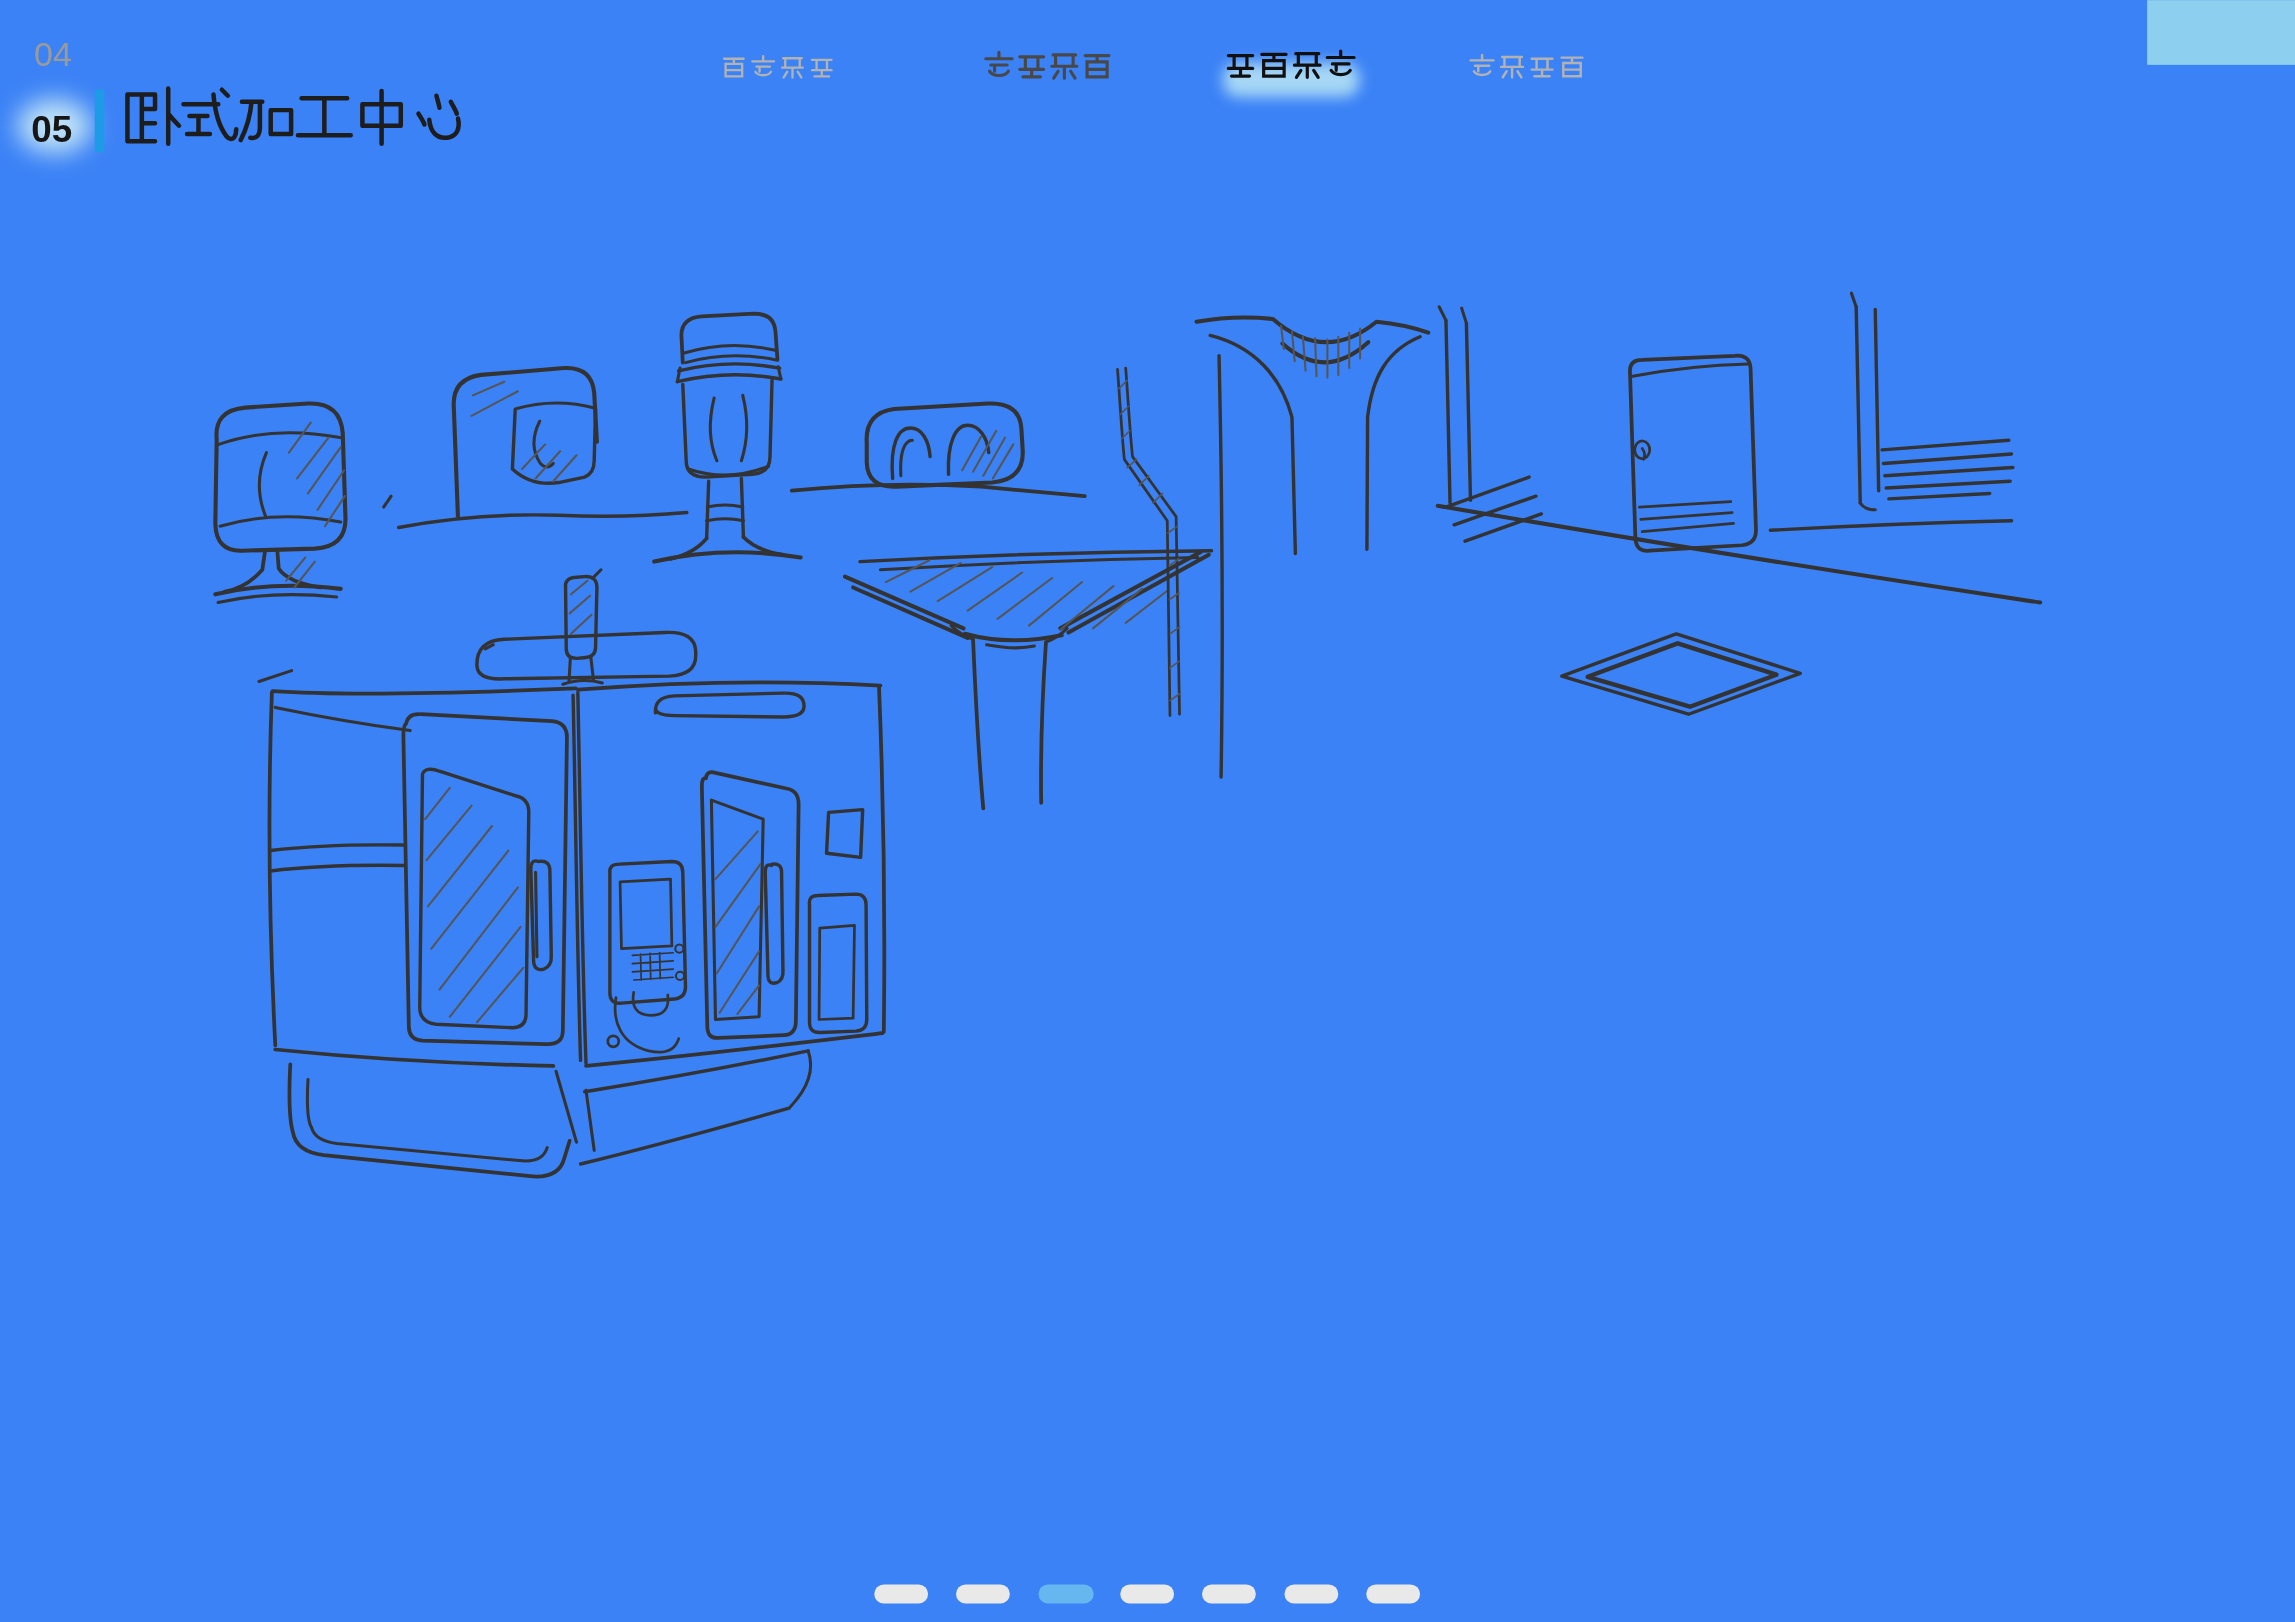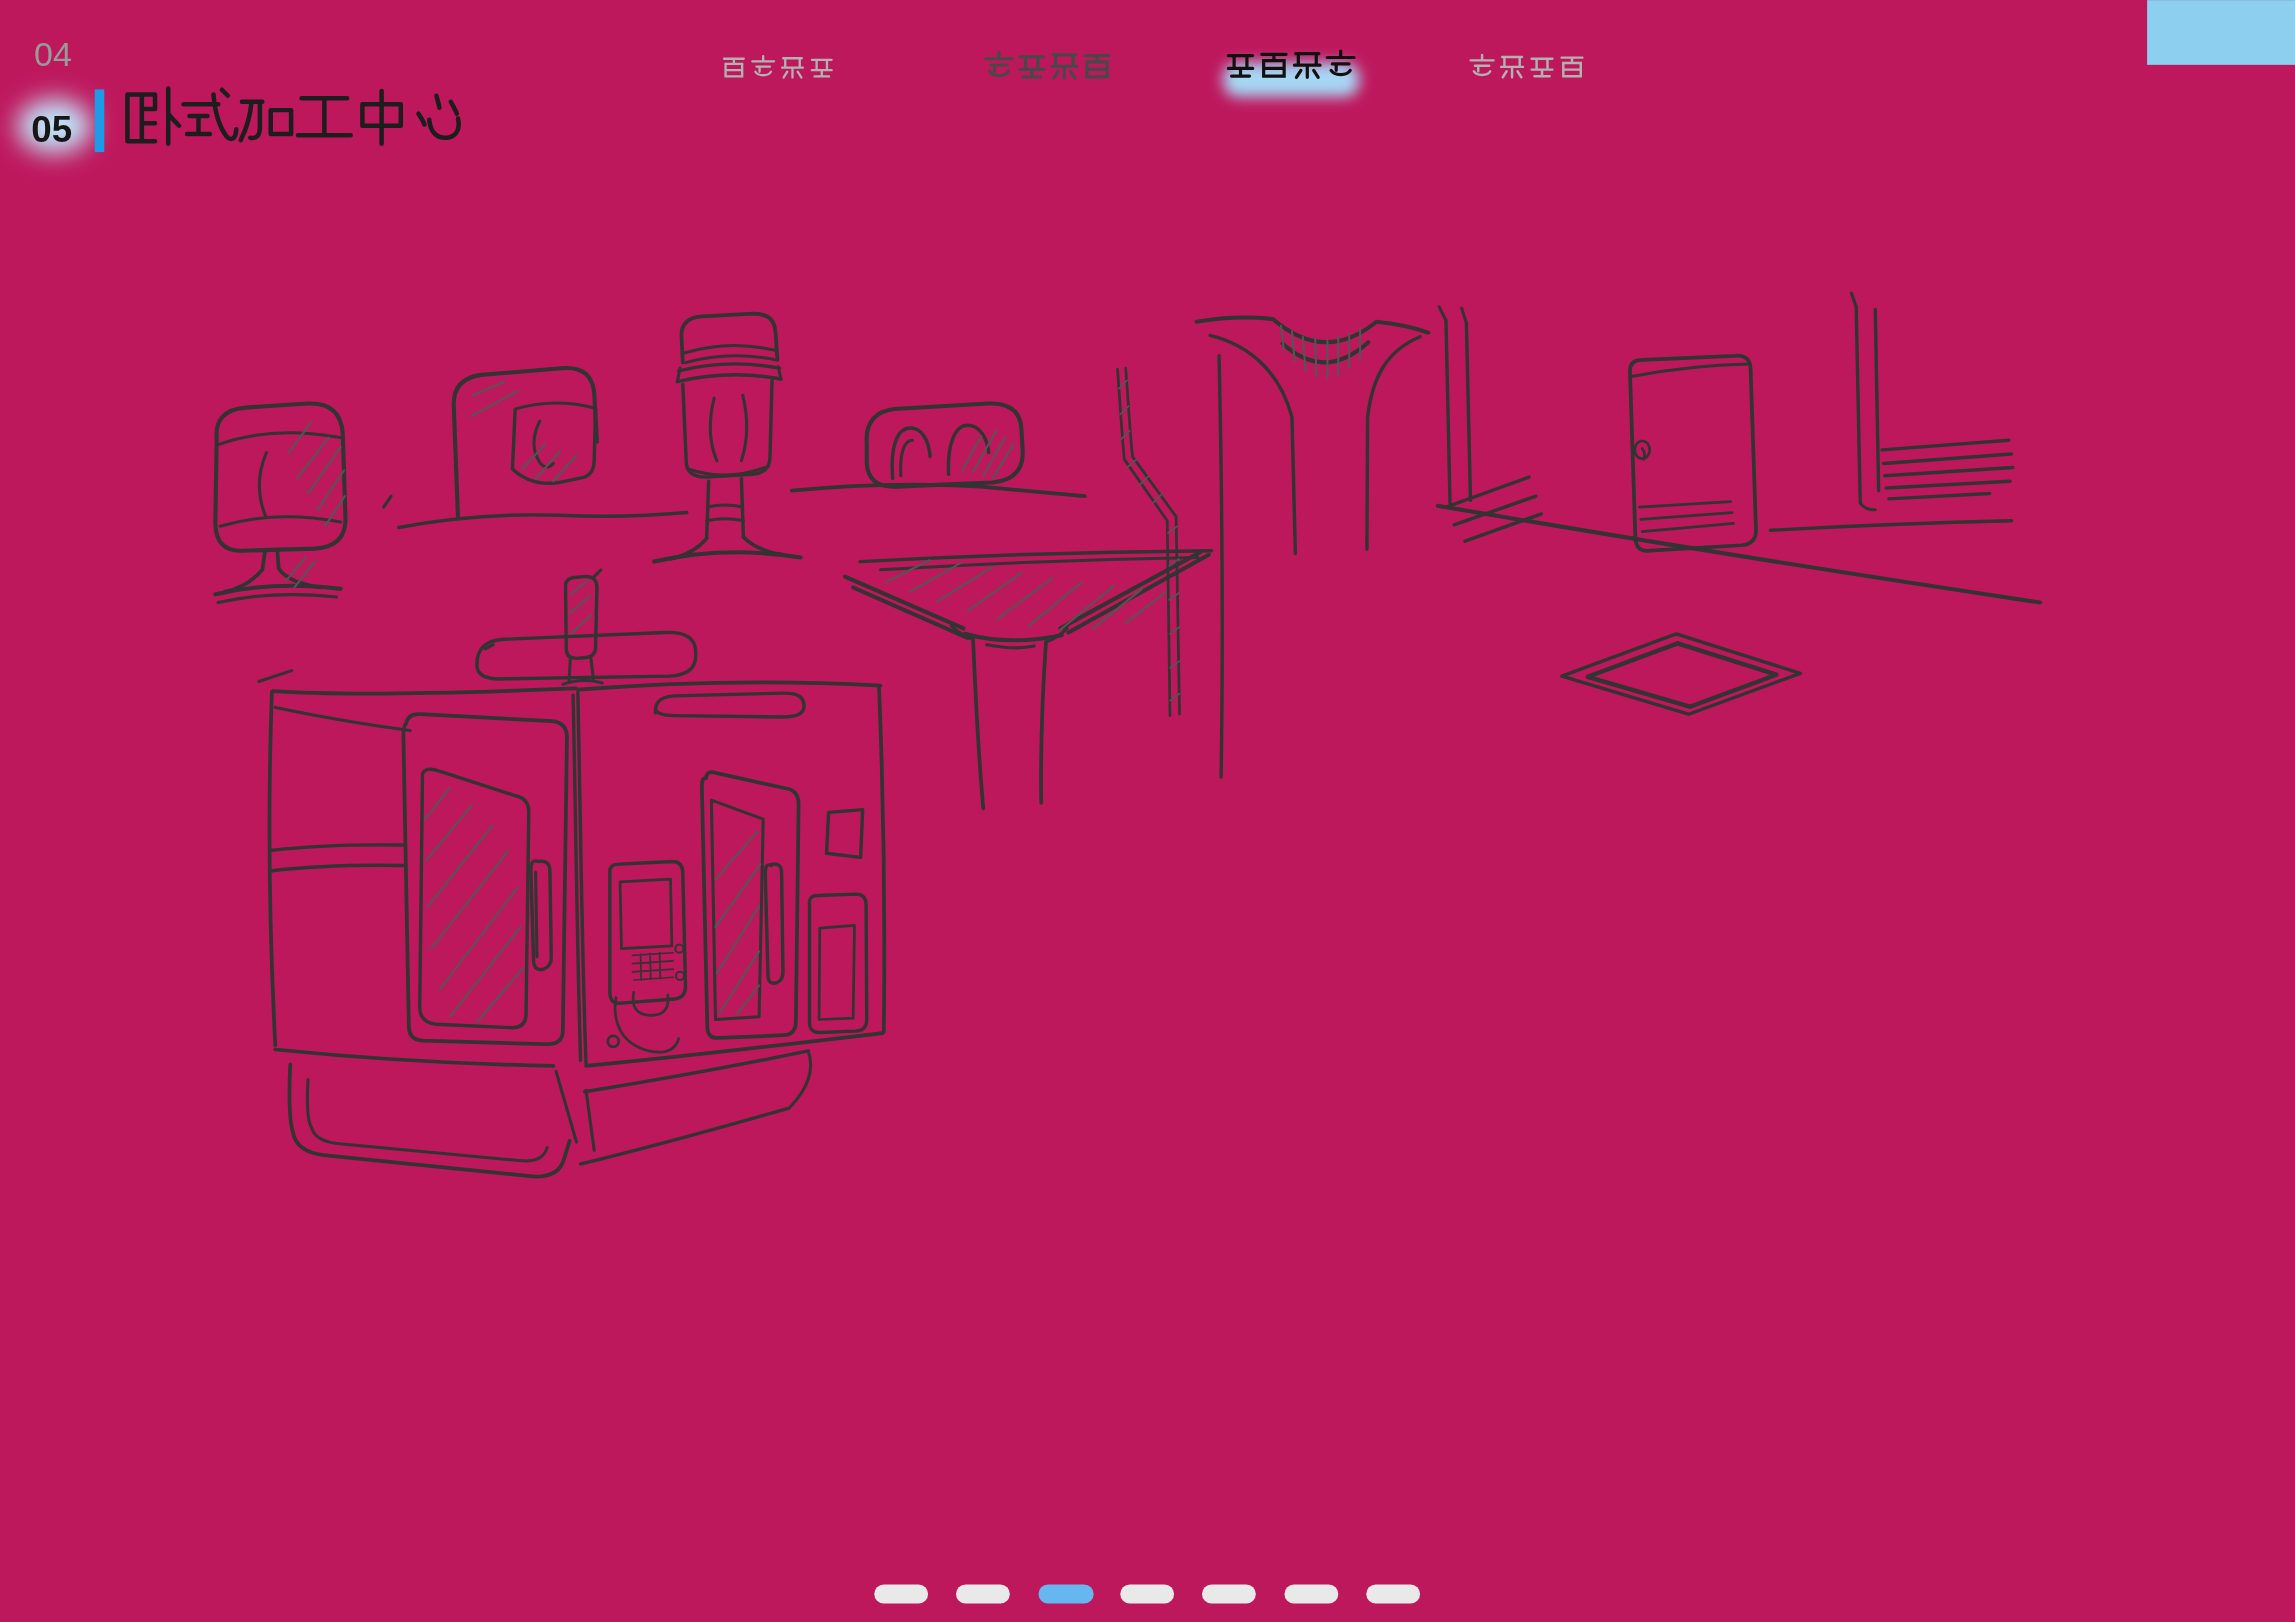--- a/index.html
+++ b/index.html
@@ -1,16 +1,16 @@
 <!DOCTYPE html>
 <html style="font-size:11px"><head>
 <meta charset="utf-8">
 <style>
   html,body{margin:0;padding:0;background:#ffffff;}
-  #page{position:relative;width:2295px;height:1622px;background:#be185d;overflow:hidden;
+  #page{position:relative;width:2295px;height:1622px;background:#3b82f6;overflow:hidden;
         font-family:"Liberation Sans", sans-serif;}
   svg{display:block;}
 </style>
 </head>
 <body>
 <div id="page">
 <svg width="2295" height="1622" viewBox="0 0 3368 2380" xmlns="http://www.w3.org/2000/svg">
 <defs>
   <filter id="blur18" x="-60%" y="-60%" width="220%" height="220%">
           <feGaussianBlur stdDeviation="18"></feGaussianBlur>

